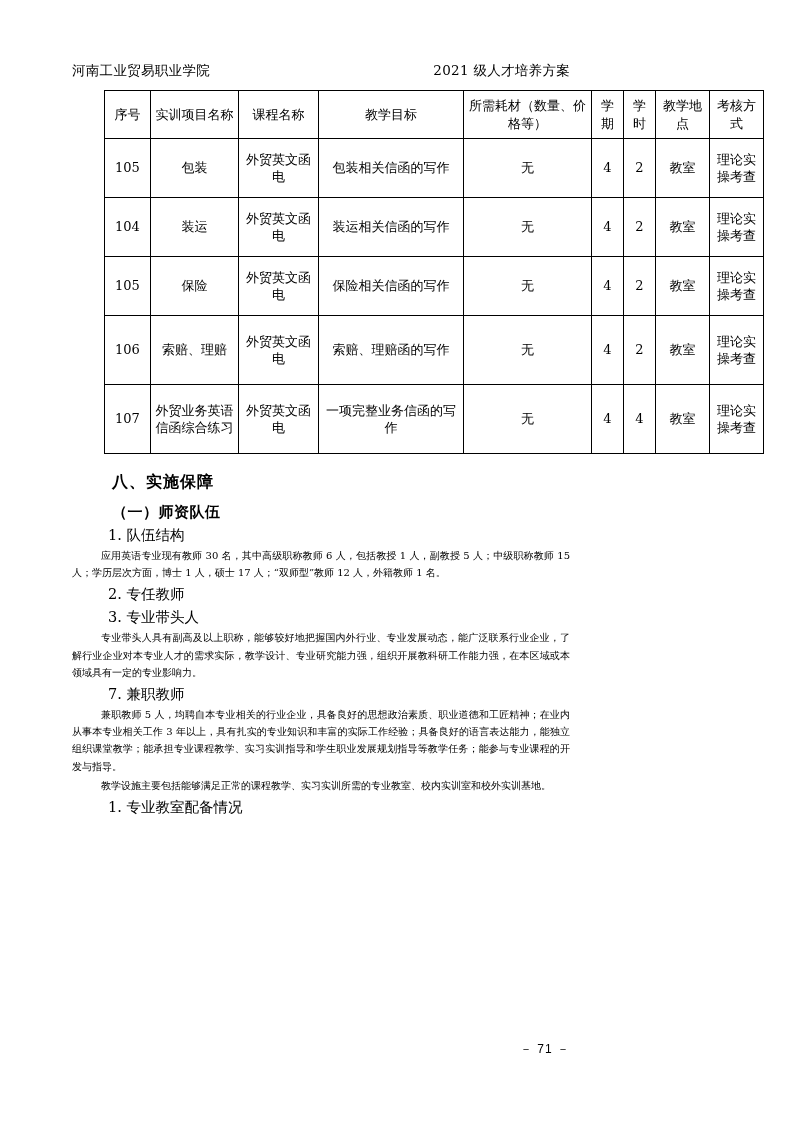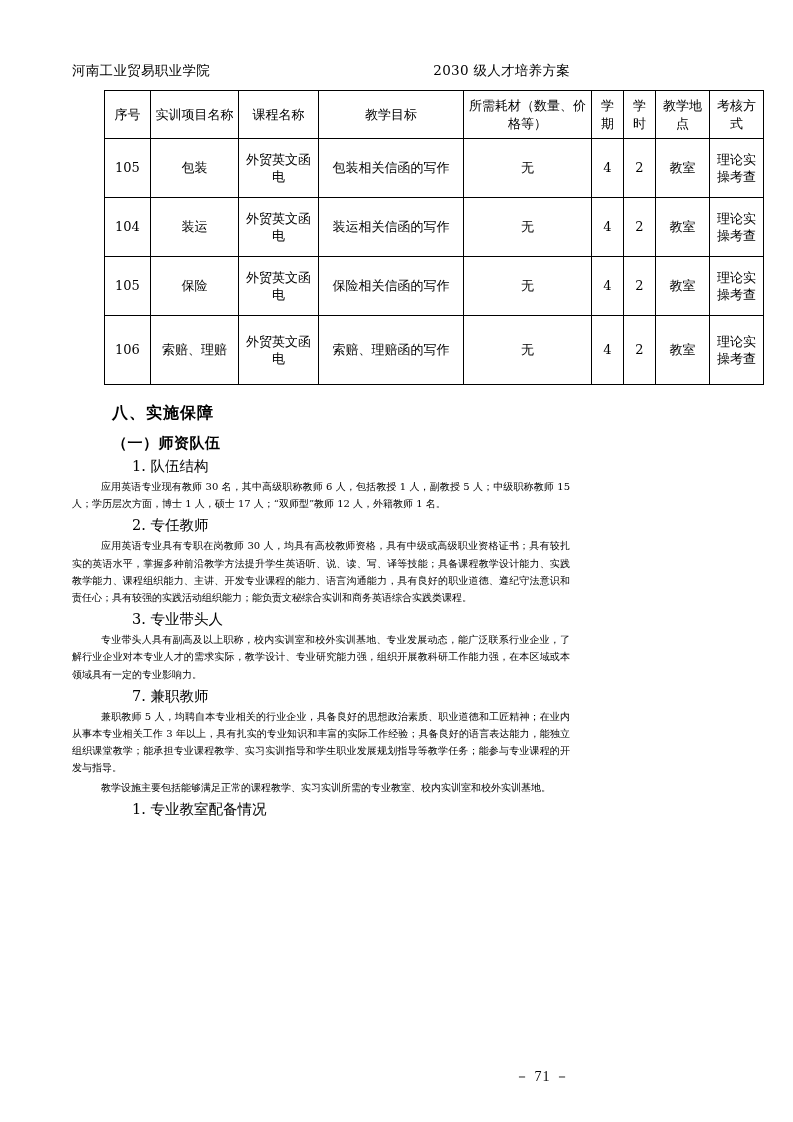--- a/index.html
+++ b/index.html
@@ -88,49 +88,49 @@
   .sub-title {
     font-family: Liberation Sans, sans-serif;
     font-size: 15px;
     font-weight: bold;
     margin: 10px 0 4px 40px;
     letter-spacing: 0.5px;
   }
   .item-title {
     font-family: "DejaVu Serif", "Liberation Serif", serif;
     font-size: 14.5px;
-    margin: 4px 0 2px 60px;
+    margin: 4px 0 2px 36px;
   }
   p.para {
     font-family: "DejaVu Serif", "Liberation Serif", serif;
     font-size: 10px;
     line-height: 1.72;
     margin: 0 0 2px 0;
     text-indent: 29px;
     text-align: justify;
     text-justify: inter-ideograph;
   }
   
   .page-number {
     position: absolute;
     right: 72px;
-    bottom: 36px;
-    font-family: Liberation Serif, serif;
-    font-size: 14px;
+    bottom: 64px;
+    font-family: Liberation Sans, sans-serif;
+    font-size: 12px;
     letter-spacing: 1px;
   }
 </style>
 </head>
 <body>
 
 <div class="page">
 
   <div class="run-header">
     <div class="left">河南工业贸易职业学院</div>
-    <div class="right">2030 级人才培养方案</div>
+    <div class="right">2021 级人才培养方案</div>
   </div>
 
   <table class="course-table">
     <colgroup>
       <col class="c-no">
         <col class="c-item">
         <col class="c-course">
         <col class="c-goal">
       <col class="c-mat">
         <col class="c-term">
@@ -189,35 +189,45 @@
         <td>106</td>
         <td class="item-cell">索赔、理赔</td>
         <td class="course-cell">外贸英文函电</td>
         <td class="goal-cell">索赔、理赔函的写作</td>
         <td>无</td>
         <td>4</td>
         <td>2</td>
         <td>教室</td>
         <td>理论实操考查</td>
       </tr>
+      <tr class="r-taller">
+        <td>107</td>
+        <td class="item-cell">外贸业务英语信函综合练习</td>
+        <td class="course-cell">外贸英文函电</td>
+        <td class="goal-cell">一项完整业务信函的写作</td>
+        <td>无</td>
+        <td>4</td>
+        <td>4</td>
+        <td>教室</td>
+        <td>理论实操考查</td>
+      </tr>
     </tbody>
   </table>
 
   <div class="sec-title">八、实施保障</div>
 
   <div class="sub-title">（一）师资队伍</div>
 
   <div class="item-title">1. 队伍结构</div>
   <p class="para">应用英语专业现有教师 30 名，其中高级职称教师 6 人，包括教授 1 人，副教授 5 人；中级职称教师 15 人；学历层次方面，博士 1 人，硕士 17 人；“双师型”教师 12 人，外籍教师 1 名。</p>
 
   <div class="item-title">2. 专任教师</div>
-  <p class="para">应用英语专业具有专职在岗教师 30 人，均具有高校教师资格，具有中级或高级职业资格证书；具有较扎实的英语水平，掌握多种前沿教学方法提升学生英语听、说、读、写、译等技能；具备课程教学设计能力、实践教学能力、课程组织能力、主讲、开发专业课程的能力、语言沟通能力，具有良好的职业道德、遵纪守法意识和责任心；具有较强的实践活动组织能力；能负责文秘综合实训和商务英语综合实践类课程。</p>
 
   <div class="item-title">3. 专业带头人</div>
-  <p class="para">专业带头人具有副高及以上职称，校内实训室和校外实训基地、专业发展动态，能广泛联系行业企业，了解行业企业对本专业人才的需求实际，教学设计、专业研究能力强，组织开展教科研工作能力强，在本区域或本领域具有一定的专业影响力。</p>
+  <p class="para">专业带头人具有副高及以上职称，能够较好地把握国内外行业、专业发展动态，能广泛联系行业企业，了解行业企业对本专业人才的需求实际，教学设计、专业研究能力强，组织开展教科研工作能力强，在本区域或本领域具有一定的专业影响力。</p>
 
   <div class="item-title">7. 兼职教师</div>
   <p class="para">兼职教师 5 人，均聘自本专业相关的行业企业，具备良好的思想政治素质、职业道德和工匠精神；在业内从事本专业相关工作 3 年以上，具有扎实的专业知识和丰富的实际工作经验；具备良好的语言表达能力，能独立组织课堂教学；能承担专业课程教学、实习实训指导和学生职业发展规划指导等教学任务；能参与专业课程的开发与指导。</p>
 
   <p class="para">教学设施主要包括能够满足正常的课程教学、实习实训所需的专业教室、校内实训室和校外实训基地。</p>
 
   <div class="item-title">1. 专业教室配备情况</div>
 
   <div class="page-number">－ 71 －</div>
 </div>

